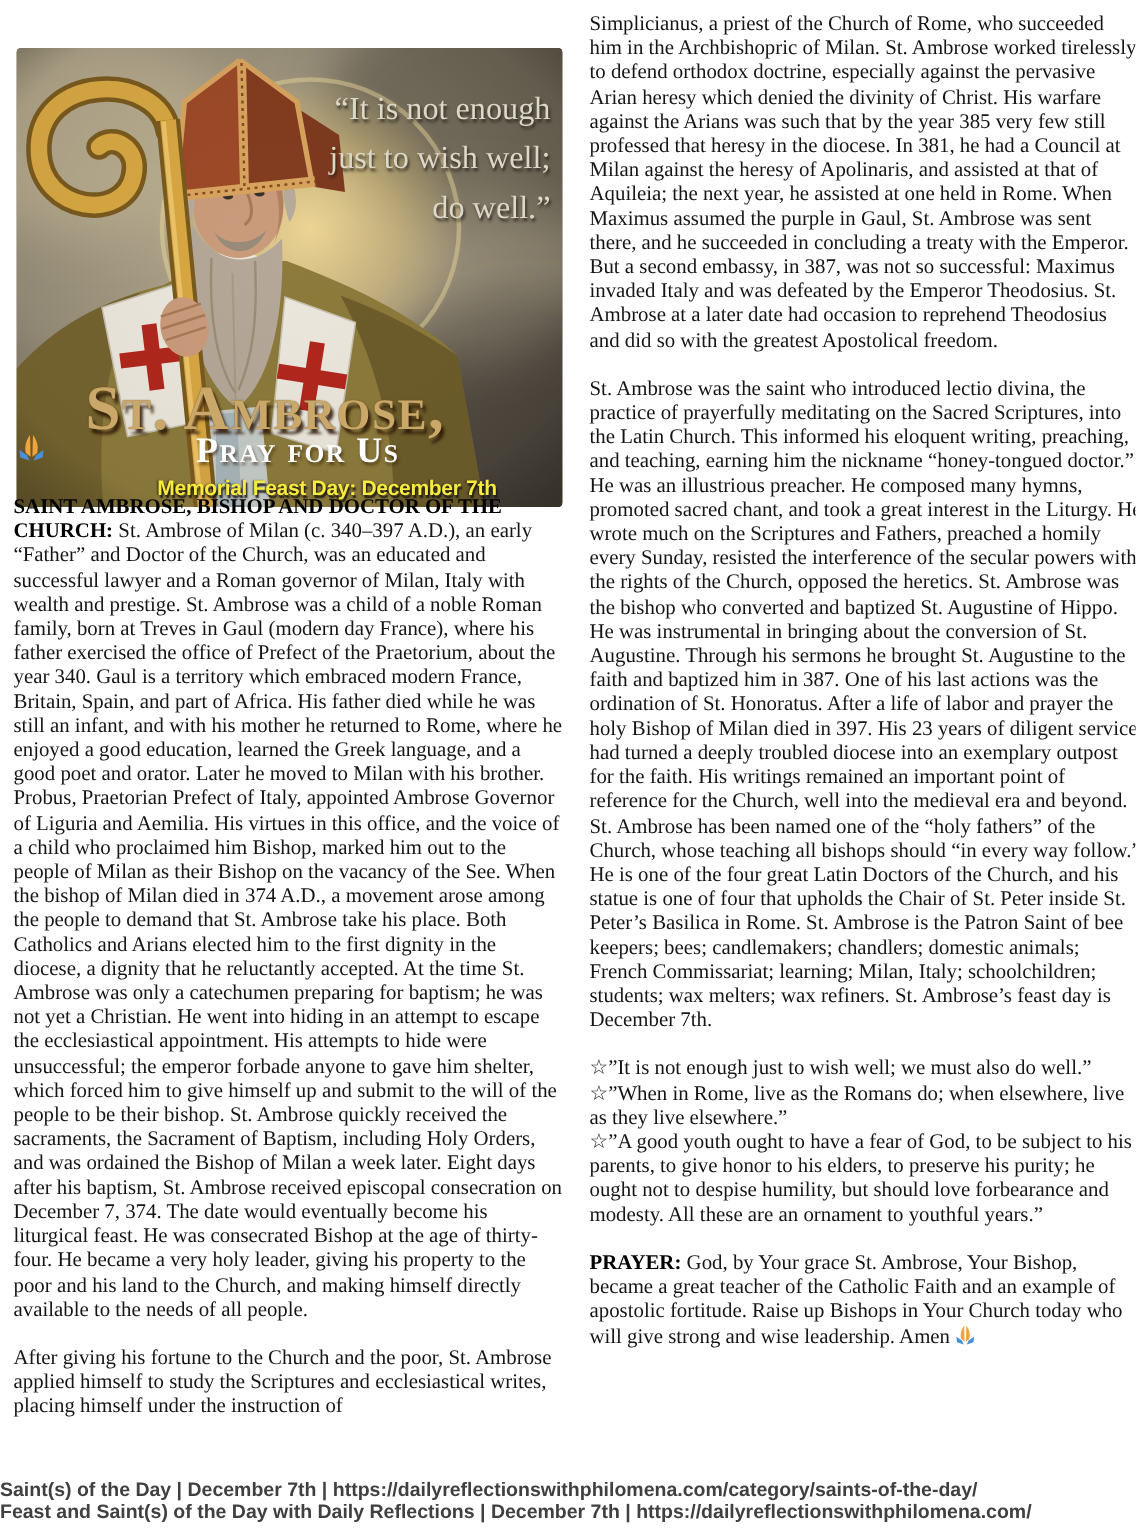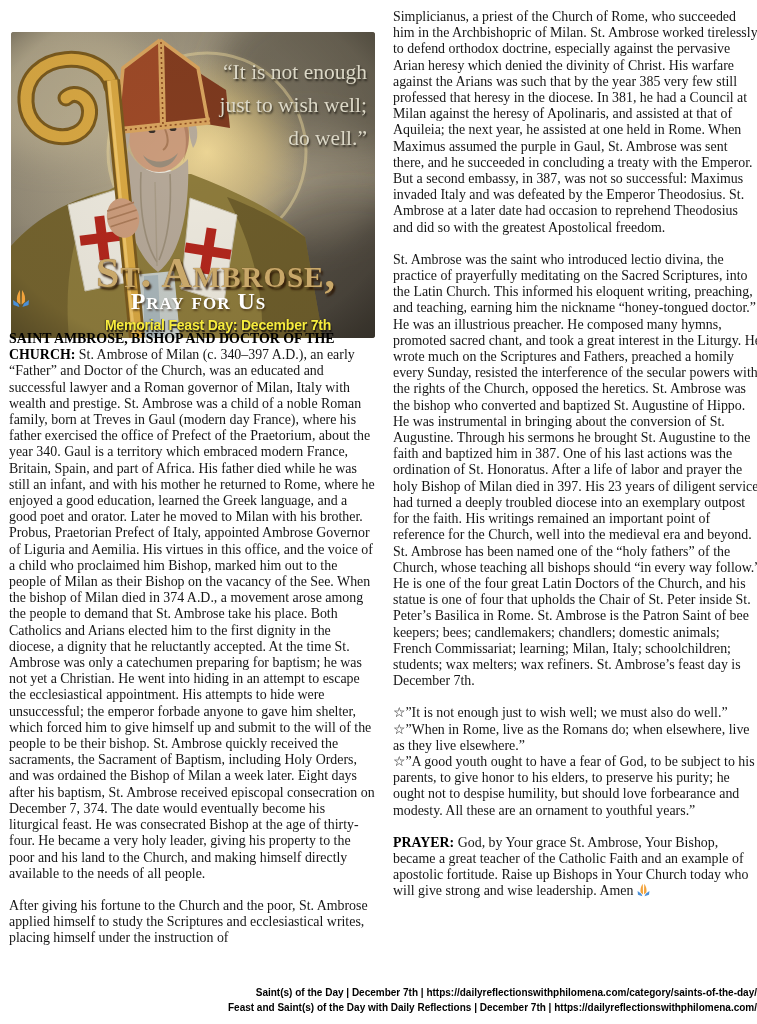--- a/index.html
+++ b/index.html
@@ -21,43 +21,43 @@
     border-radius:3px;overflow:hidden;background:#8d8573;margin-top:20px;
   }
   .saint-image svg{position:absolute;left:0;top:0;}
   .img-quote{
     position:absolute;top:24px;right:8px;width:230px;text-align:right;
     font-size:21.5px;line-height:33px;color:#dcd8c7;
     text-shadow:1px 2px 2px rgba(35,32,25,.85);
   }
   .img-quote .attr{font-size:15px;line-height:20px;color:#c9c4b1;margin-top:3px;}
   .img-title{
-    position:absolute;left:0;right:0;top:219px;padding-left:46px;text-align:center;
+    position:absolute;left:0;right:0;top:219px;padding-left:46px;text-align:left;
     font-variant:small-caps;font-weight:bold;font-size:42px;line-height:1.05;
     letter-spacing:1px;color:#c9a store;color:#c9a86a;
     text-shadow:2px 3px 2px rgba(45,24,6,.85), 0 0 1px #6b4c22;
   }
   .img-subtitle{
     position:absolute;left:0;right:0;top:257px;padding-left:14px;text-align:center;
     font-variant:small-caps;font-weight:bold;font-size:24px;line-height:1;
     letter-spacing:1px;color:#ffffff;
     text-shadow:1px 2px 2px rgba(45,24,6,.55);
   }
   .img-banner{
     position:absolute;left:0;right:0;top:285px;padding-left:50px;text-align:center;
     font-family:"Liberation Sans", sans-serif;font-weight:bold;font-size:14px;
     color:#f7ec3d;letter-spacing:-0.2px;
     text-shadow:1px 2px 1px rgba(25,22,18,.9), -1px 0 1px rgba(25,22,18,.6);
   }
   .hands-icon{display:inline-block;vertical-align:-2px;margin-left:3px;}
   
   .footer{
-    position:absolute;left:0;right:0;top:986px;text-align:right;
+    position:absolute;left:0;right:0;top:986px;text-align:left;
     font-family:"Liberation Sans", sans-serif;font-weight:bold;
-    font-size:10px;line-height:14.6px;color:#000000;
+    font-size:13px;line-height:14.6px;color:#404040;
   }
 </style>
 </head>
 <body>
 
 <div class="col col-left">
 
   <div class="saint-image">
     <svg width="364" height="306" viewBox="0 0 364 306">
       <defs>

